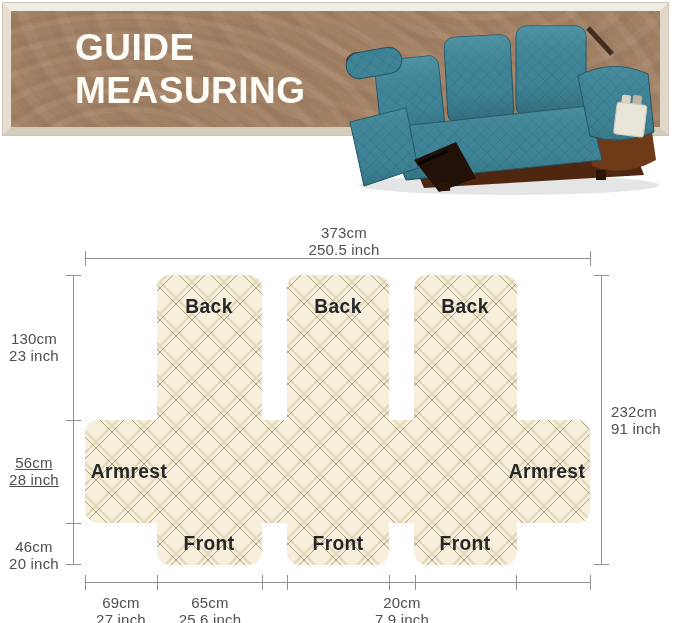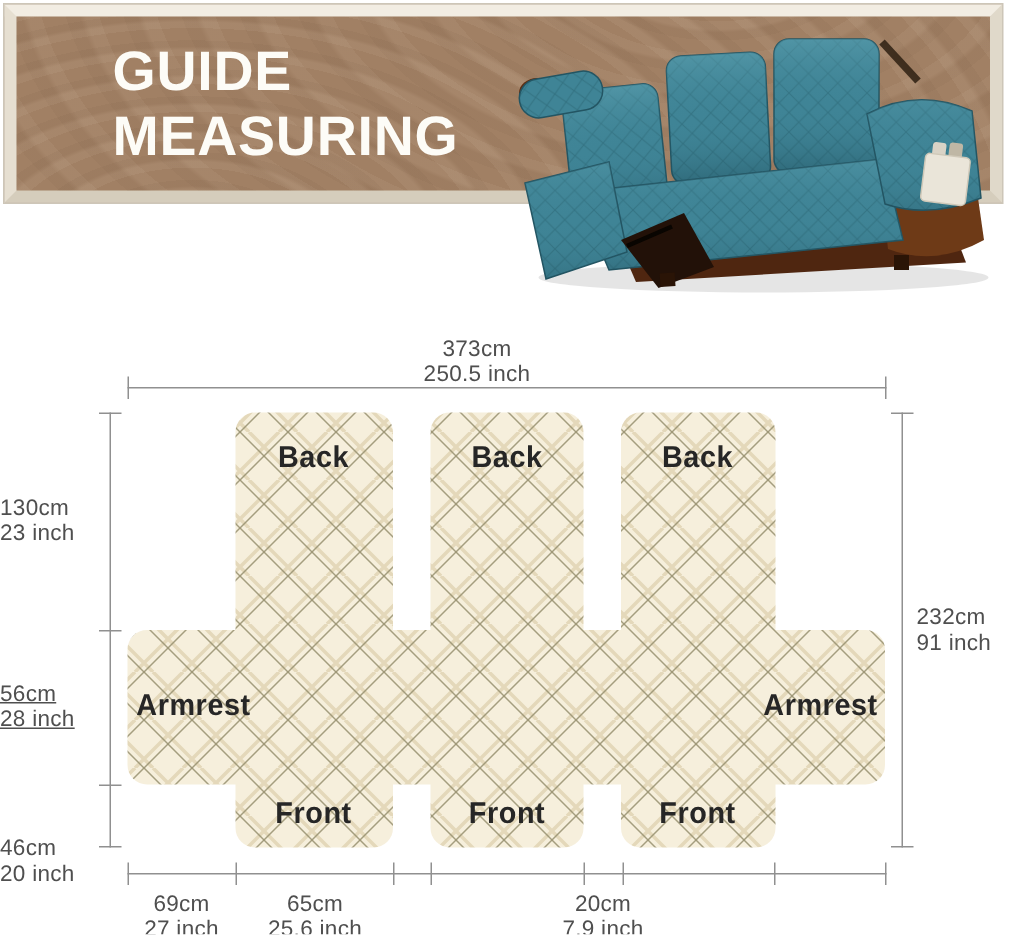--- a/index.html
+++ b/index.html
@@ -23,21 +23,21 @@
   
   .diagram{position:absolute;inset:0;z-index:0;}
   .cover-shape{position:absolute;left:0;top:0;}
 
   .plabel{position:absolute;transform:translate(-50%,-50%) scaleX(.96);
           font-size:20px;font-weight:600;color:#262626;letter-spacing:.4px;white-space:nowrap;}
 
   .dim{position:absolute;font-size:15px;line-height:17px;color:#4f4f4f;
        text-align:center;white-space:nowrap;letter-spacing:.2px;}
   .dim.center{transform:translateX(-50%);}
-  .dim-left{left:0;width:68px;text-align:left;}
+  .dim-left{left:0;width:68px;text-align:center;}
   .line{position:absolute;background:#909090;}
   .hline{height:1px;}
   .vline{width:1px;}
   .tickv{position:absolute;width:1px;height:15px;background:#909090;}
   .tickh{position:absolute;height:1px;width:15px;background:#909090;}
 </style>
 </head>
 <body>
 
 <div class="page">
@@ -116,42 +116,42 @@
 
     <div class="plabel" style="left:209px;top:306px;">Back</div>
     <div class="plabel" style="left:338px;top:306px;">Back</div>
     <div class="plabel" style="left:465px;top:306px;">Back</div>
     <div class="plabel" style="left:129px;top:471px;">Armrest</div>
     <div class="plabel" style="left:547px;top:471px;">Armrest</div>
     <div class="plabel" style="left:209px;top:543px;">Front</div>
     <div class="plabel" style="left:338px;top:543px;">Front</div>
     <div class="plabel" style="left:465px;top:543px;">Front</div>
 
-    <div class="dim center" style="left:318px;top:224px;">
+    <div class="dim center" style="left:344px;top:224px;">
       <div>373cm</div>
       <div>250.5 inch</div>
     </div>
     <div class="line hline" style="left:85px;top:258px;width:506px;"></div>
     <div class="tickv" style="left:85px;top:251px;"></div>
     <div class="tickv" style="left:590px;top:251px;"></div>
 
     <div class="line vline" style="left:73px;top:275px;height:290px;"></div>
     <div class="tickh" style="left:66px;top:275px;"></div>
     <div class="tickh" style="left:66px;top:420px;"></div>
     <div class="tickh" style="left:66px;top:523px;"></div>
     <div class="tickh" style="left:66px;top:564px;"></div>
     <div class="dim dim-left" style="top:330px;">
       <div>130cm</div>
       <div>23 inch</div>
     </div>
     <div class="dim dim-left" style="top:454px;text-decoration:underline;">
       <div>56cm</div>
       <div>28 inch</div>
     </div>
-    <div class="dim dim-left" style="top:557px;">
+    <div class="dim dim-left" style="top:538px;">
       <div>46cm</div>
       <div>20 inch</div>
     </div>
 
     <div class="line vline" style="left:601px;top:275px;height:290px;"></div>
     <div class="tickh" style="left:594px;top:275px;"></div>
     <div class="tickh" style="left:594px;top:564px;"></div>
     <div class="dim" style="left:611px;top:403px;text-align:left;">
       <div>232cm</div>
       <div>91 inch</div>

